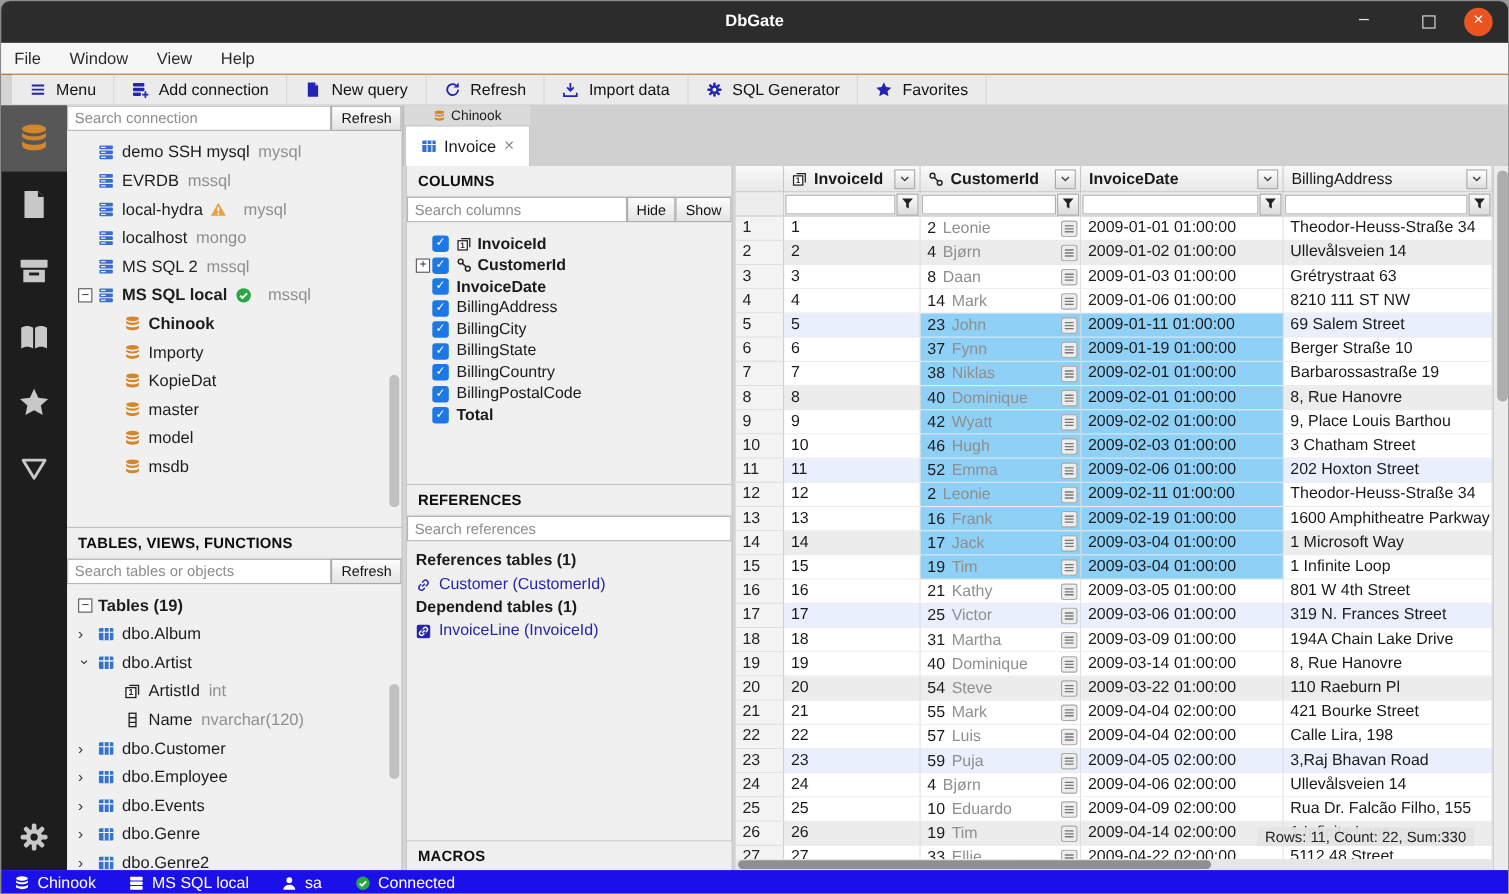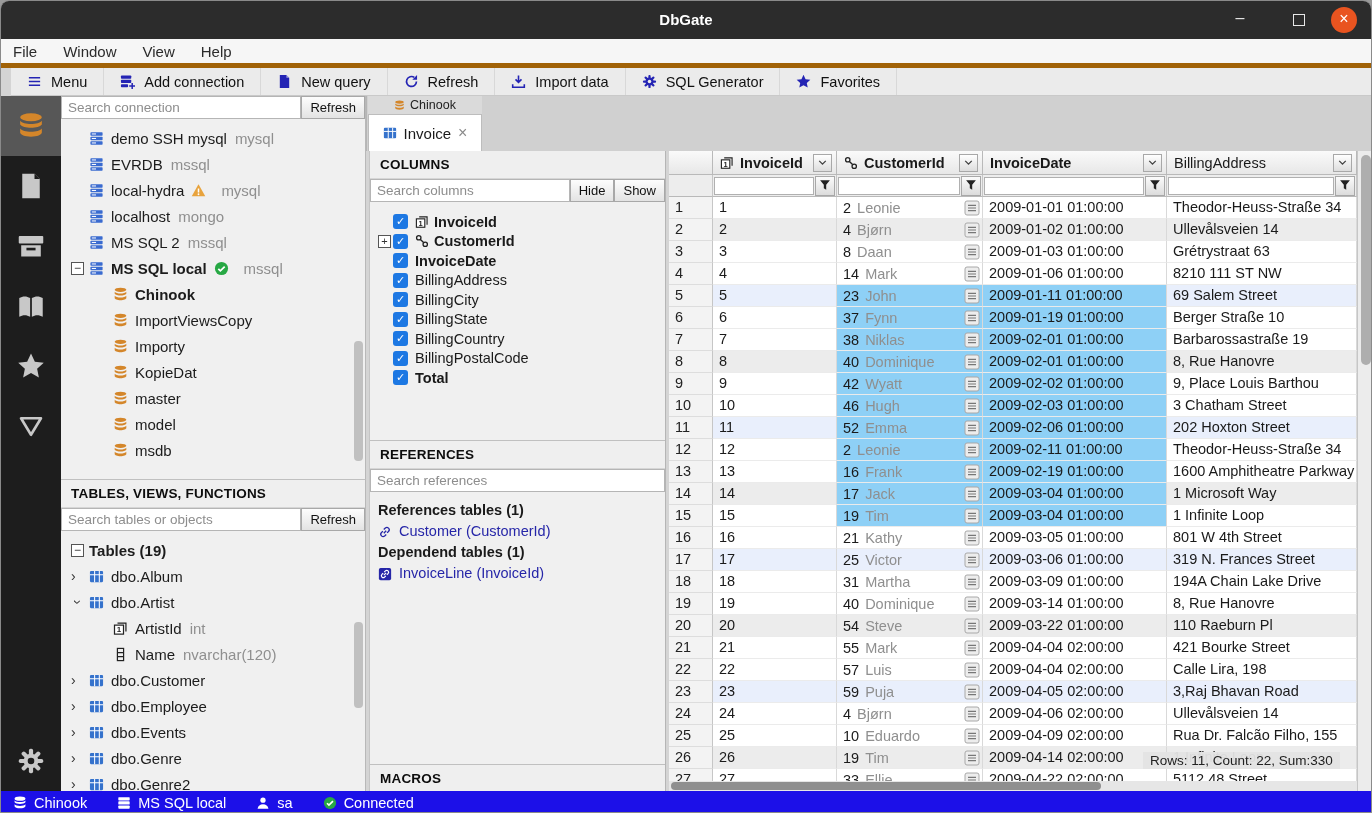--- a/index.html
+++ b/index.html
@@ -8,21 +8,21 @@
   .window { position:relative; width:1372px; height:813px; background:#d4d4d4; border:1px solid #8a8a8a; border-radius:9px 9px 0 0; overflow:hidden; }
 
   
   .titlebar { position:absolute; top:0; left:0; width:100%; height:38px; background:#2c2c2c; }
   .titlebar .title { position:absolute; left:0; right:0; top:0; height:38px; line-height:38px; text-align:center; color:#fff; font-weight:bold; font-size:15px; }
   .btn-min { position:absolute; right:118px; top:0; width:26px; height:38px; color:#e8e8e8; font-size:16px; text-align:center; line-height:34px; }
   .btn-max { position:absolute; right:66px; top:13px; width:12px; height:12px; border:1.5px solid #e8e8e8; }
   .btn-close { position:absolute; right:14px; top:6px; width:26px; height:26px; border-radius:50%; background:#E95420; color:#fff; text-align:center; line-height:24px; font-size:16px; }
 
   
-  .menubar { position:absolute; top:38px; left:0; width:100%; height:29px; background:#f6f6f6; border-bottom:5px solid #a16207; display:flex; align-items:center; padding-left:12px; gap:26px; font-size:15px; color:#2b2b2b; }
+  .menubar { position:absolute; top:38px; left:0; width:100%; height:29px; background:#f6f6f6; border-bottom:1px solid #a16207; display:flex; align-items:center; padding-left:12px; gap:26px; font-size:15px; color:#2b2b2b; }
   .toolbar { position:absolute; top:67px; left:10px; width:100%; height:28px; background:#ebebeb; border-bottom:1px solid #c9c9c9; display:flex; }
   .tbtn { display:flex; align-items:center; gap:9px; padding:0 16px; border-right:1px solid #d8d8d8; font-size:14.5px; color:#111; background:transparent; border-top:none; border-bottom:none; border-left:none; font-family:inherit; }
   .tbtn .ico { width:15px; height:15px; color:#2424b4; }
 
   .ico { display:inline-block; flex:none; }
   .ico svg { width:100%; height:100%; display:block; }
 
   
   .rail { position:absolute; left:0; top:95px; width:60px; height:695px; background:#1d1d1d; display:flex; flex-direction:column; }
   .rail-item { height:60px; display:flex; align-items:center; justify-content:center; color:#c8c8c8; }
@@ -455,35 +455,20 @@
                 <path d="M1.8 5c1 1.2 3.4 1.9 6.2 1.9S13.2 6.2 14.2 5v2.1c-1 1.2-3.4 1.9-6.2 1.9S2.8 8.3 1.8 7.1z"></path>
                 <path d="M1.8 9.4c1 1.2 3.4 1.9 6.2 1.9s5.2-.7 6.2-1.9v2.3c0 1.3-2.8 2.4-6.2 2.4s-6.2-1.1-6.2-2.4z"></path>
               </g>
             </svg>
           </span>
           <span class="label bold">Chinook</span>
 
           <span class="suffix"></span>
         </div>
 
-        <div class="titem indent1">
-          <span class="exp"></span>
-          <span class="ico ic-database">
-            <svg viewBox="0 0 16 16">
-              <g fill="currentColor">
-                <ellipse cx="8" cy="3" rx="6.2" ry="2.3"></ellipse>
-                <path d="M1.8 5c1 1.2 3.4 1.9 6.2 1.9S13.2 6.2 14.2 5v2.1c-1 1.2-3.4 1.9-6.2 1.9S2.8 8.3 1.8 7.1z"></path>
-                <path d="M1.8 9.4c1 1.2 3.4 1.9 6.2 1.9s5.2-.7 6.2-1.9v2.3c0 1.3-2.8 2.4-6.2 2.4s-6.2-1.1-6.2-2.4z"></path>
-              </g>
-            </svg>
-          </span>
-          <span class="label">ImportViewsCopy</span>
-
-          <span class="suffix"></span>
-        </div>
 
         <div class="titem indent1">
           <span class="exp"></span>
           <span class="ico ic-database">
             <svg viewBox="0 0 16 16">
               <g fill="currentColor">
                 <ellipse cx="8" cy="3" rx="6.2" ry="2.3"></ellipse>
                 <path d="M1.8 5c1 1.2 3.4 1.9 6.2 1.9S13.2 6.2 14.2 5v2.1c-1 1.2-3.4 1.9-6.2 1.9S2.8 8.3 1.8 7.1z"></path>
                 <path d="M1.8 9.4c1 1.2 3.4 1.9 6.2 1.9s5.2-.7 6.2-1.9v2.3c0 1.3-2.8 2.4-6.2 2.4s-6.2-1.1-6.2-2.4z"></path>
               </g>

